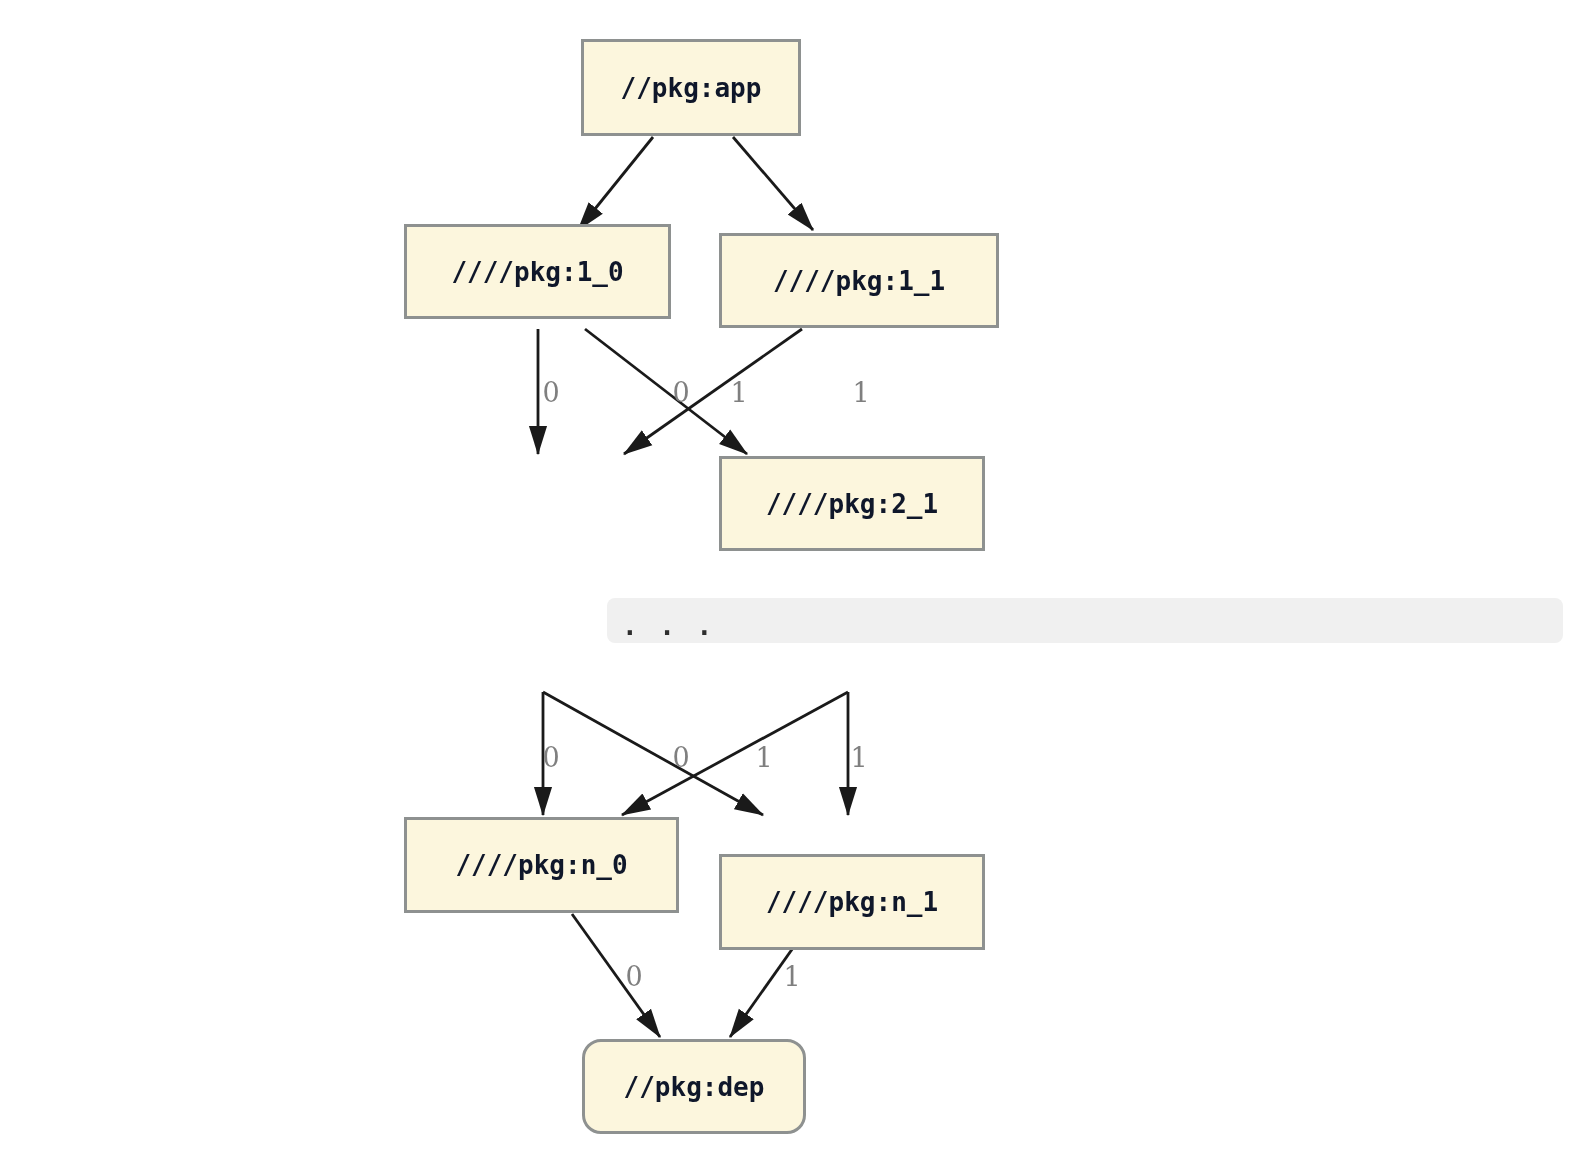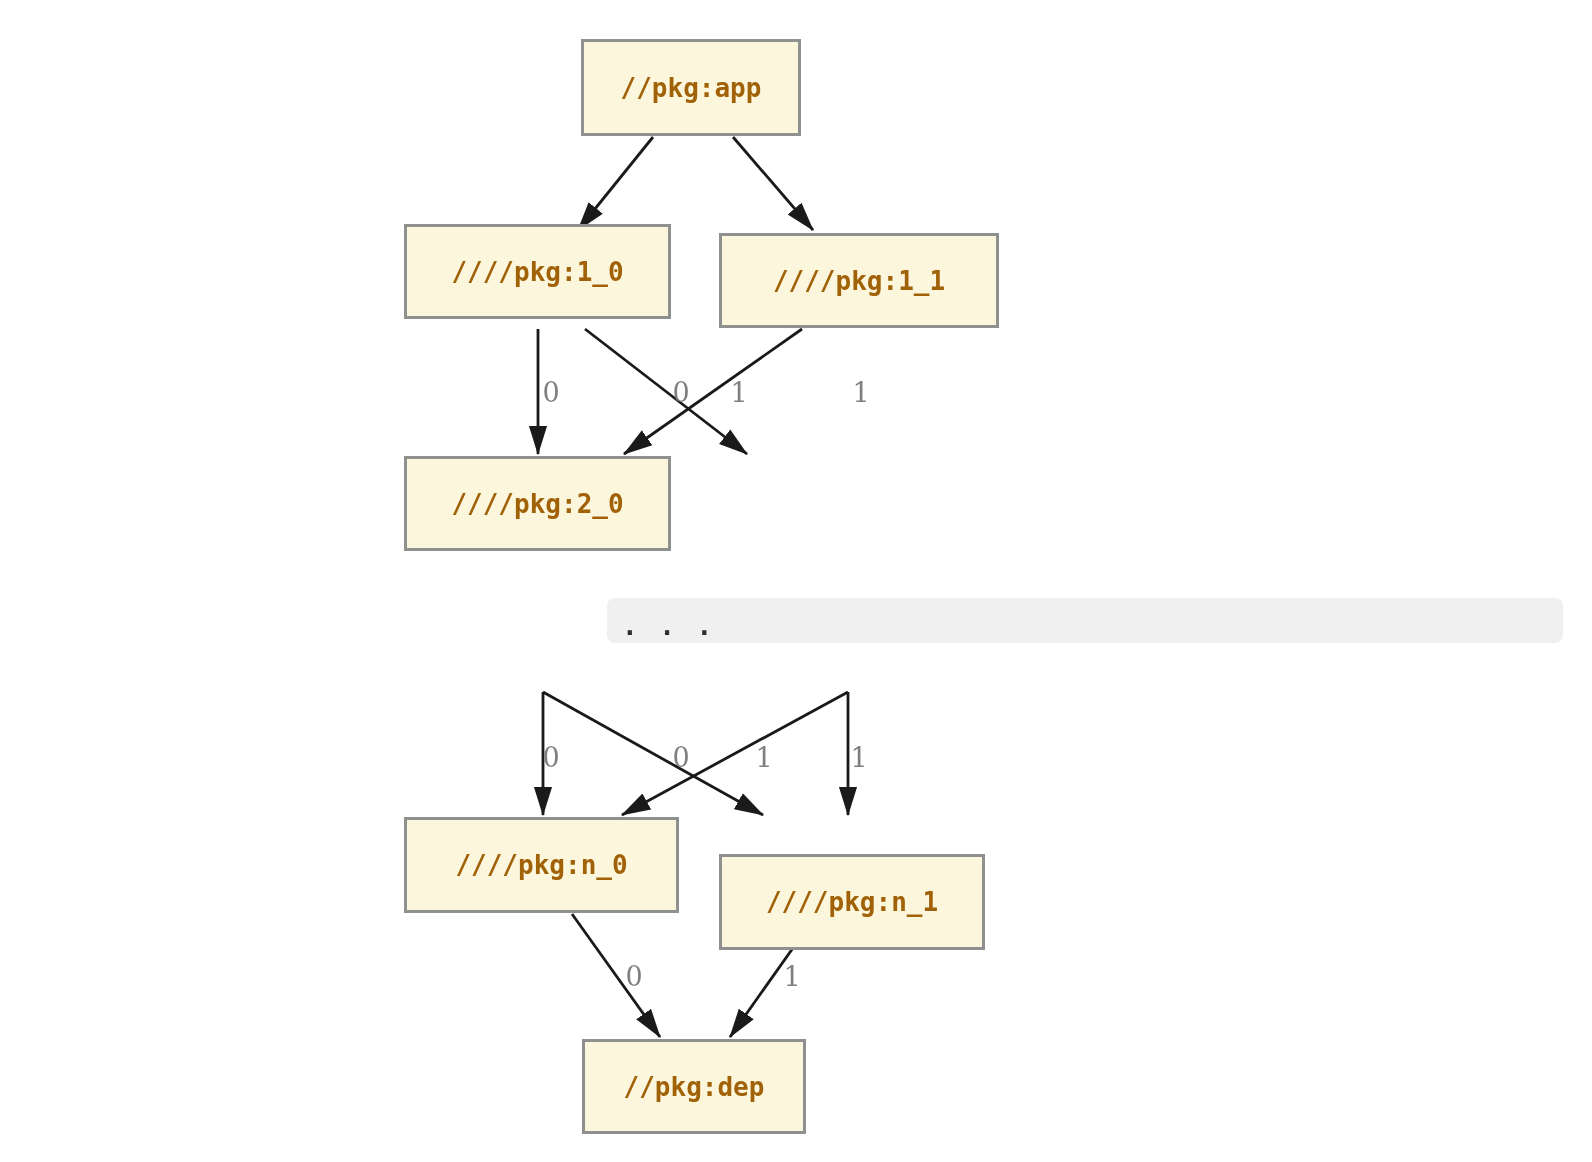--- a/index.html
+++ b/index.html
@@ -29,21 +29,21 @@
     background: #FCF6DD;
     border: 3px solid #8E9190;
     display: flex;
     align-items: center;
     justify-content: center;
   }
   .node-label {
     font-family: "DejaVu Sans Mono", "Liberation Mono", monospace;
     font-weight: bold;
     font-size: 26px;
-    color: #a16207;
+    color: #0f172a;
     white-space: pre;
   }
   .edge-label {
     position: absolute;
     transform: translate(-50%, -50%);
     font-family: "DejaVu Serif", "Liberation Serif", serif;
     font-size: 27px;
     color: #7F7F7F;
     white-space: pre;
     line-height: 1;
@@ -103,34 +103,34 @@
   </div>
 
   <div class="node" style="left:404px; top:224px; width:267px; height:95px;">
     <span class="node-label">////pkg:1_0</span>
   </div>
 
   <div class="node" style="left:719px; top:233px; width:280px; height:95px;">
     <span class="node-label">////pkg:1_1</span>
   </div>
 
-  <div class="node" style="left:404px; top:456px; width:267px; height:95px;">
-    <span class="node-label">////pkg:2_0</span>
+
+  <div class="node" style="left:719px; top:456px; width:266px; height:95px;">
+    <span class="node-label">////pkg:2_1</span>
   </div>
-
 
   <div class="node" style="left:404px; top:817px; width:275px; height:96px;">
     <span class="node-label">////pkg:n_0</span>
   </div>
 
   <div class="node" style="left:719px; top:817px; width:266px; height:96px;margin-top:37px;">
     <span class="node-label">////pkg:n_1</span>
   </div>
 
-  <div class="node" style="left:582px; top:1039px; width:224px; height:95px;">
+  <div class="node" style="left:582px; top:1039px; width:224px; height:95px;border-radius:19px;">
     <span class="node-label">//pkg:dep</span>
   </div>
 
   <span class="edge-label" style="left:551px; top:392px;">0</span>
   <span class="edge-label" style="left:681px; top:392px;">0</span>
   <span class="edge-label" style="left:739px; top:392px;">1</span>
   <span class="edge-label" style="left:861px; top:392px;">1</span>
 
   <div class="ellipsis-band">
     <span class="ellipsis-text">. . .</span>

